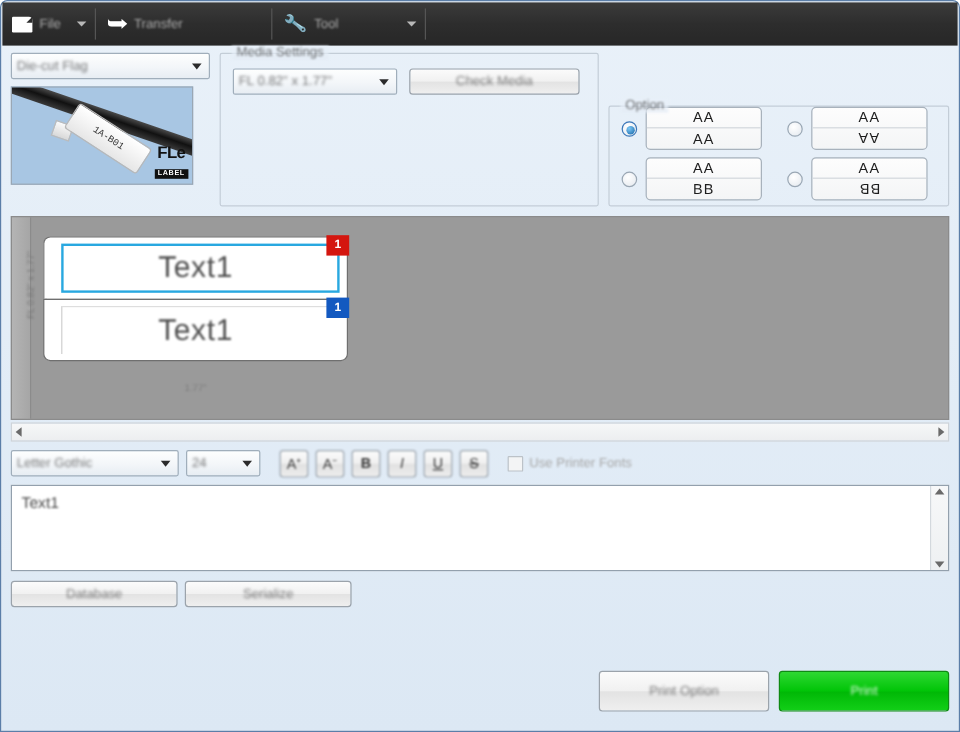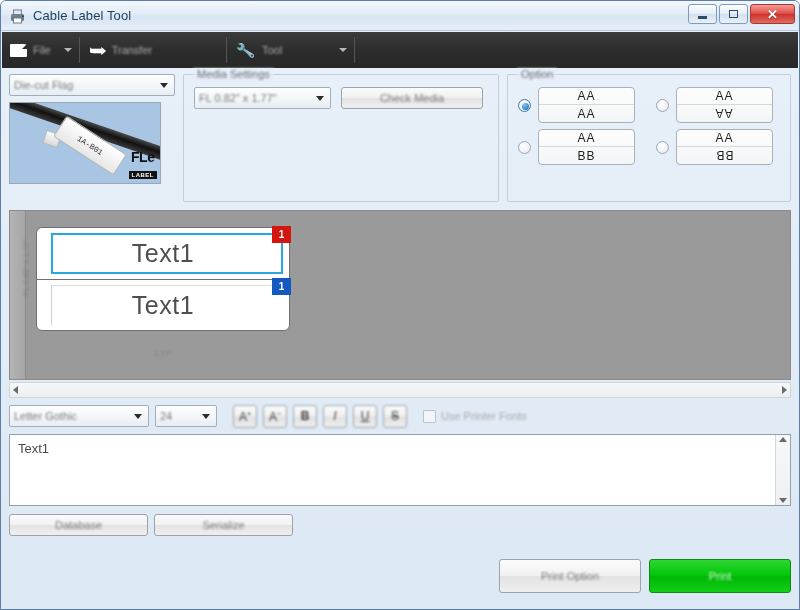--- a/index.html
+++ b/index.html
@@ -154,21 +154,21 @@
   .media-dd { width: 137px; }
   .btn {
     background: linear-gradient(180deg,#fbfbfb 0%, #f1f1f1 48%, #e3e3e3 52%, #efefef 100%);
     border:1px solid #9ba3ab; border-radius:3px;
     font-size:11px; color:#2b2b2b; cursor:pointer;
     display:flex;align-items:center;justify-content:center;
   }
   .btn .blur { filter: blur(1.2px); opacity:.6; }
   .btn-checkmedia{ width:142px; height:22px; }
 
-  .gb-option { flex:1; padding: 12px 10px; }
+  .gb-option { flex:1; padding: 0 10px; margin-top: 44px; }
   .opt-grid { display:grid; grid-template-columns:1fr 1fr; gap: 6px 14px; }
   .opt-cell { display:flex; align-items:center; gap:7px; }
   .radio {
     width:13px;height:13px;border-radius:50%;
     border:1px solid #9aa7b4; background: radial-gradient(circle at 40% 35%, #ffffff, #e3e8ee);
     position:relative; flex:0 0 auto; cursor:pointer;
   }
   .radio.checked { border-color:#3a76b8; }
   .radio.checked:after{
     content:""; position:absolute; left:3px; top:3px; width:7px;height:7px;border-radius:50%;
@@ -288,42 +288,20 @@
     background: linear-gradient(180deg,#2ed832 0%, #00c407 50%, #00b806 52%, #12cf17 100%);
     color:#fff; font-size:11px; display:flex;align-items:center;justify-content:center;cursor:pointer;
   }
   .btn-print .blur{ filter: blur(1.2px); opacity:.85; }
 </style>
 </head>
 <body>
 
 <div class="window">
 
-  <div class="titlebar">
-    <span class="title-icon">
-      <svg width="18" height="16" viewBox="0 0 18 16">
-        <rect x="2" y="6" width="13" height="7" rx="1.5" fill="#6f7d8c"></rect>
-        <rect x="4.5" y="2" width="8" height="4.5" fill="#dfe7ef" stroke="#6f7d8c" stroke-width="1"></rect>
-        <rect x="4.5" y="10" width="8" height="5" fill="#ffffff" stroke="#6f7d8c" stroke-width="1"></rect>
-        <rect x="13" y="7.5" width="2" height="1.5" fill="#2f3f4f"></rect>
-      </svg>
-    </span>
-    <span class="title-text">Cable Label Tool</span>
-    <div class="win-btns">
-      <div class="win-btn">
-          <span class="glyph-min"></span>
-        </div>
-      <div class="win-btn">
-          <span class="glyph-max"></span>
-        </div>
-      <div class="win-btn close">
-          <span class="glyph-close">✕</span>
-        </div>
-    </div>
-  </div>
 
   <div class="ribbon">
     <div class="rb-group">
       <div class="rb-item">
         <span class="ico-file"></span>
         <span class="rb-label">File</span>
       </div>
       <div class="rb-caret">
           <span class="caret-dn"></span>
         </div>

